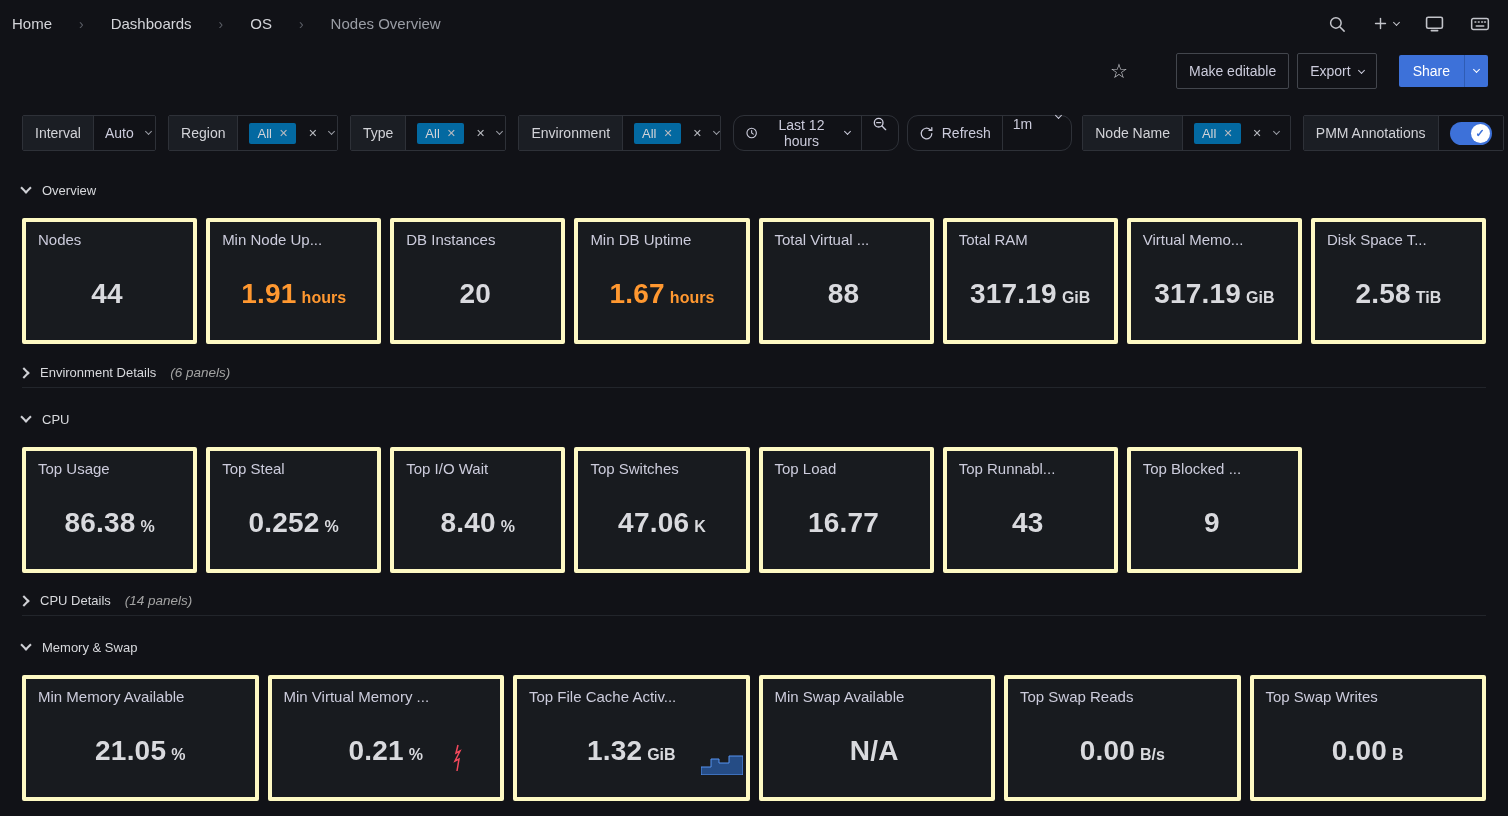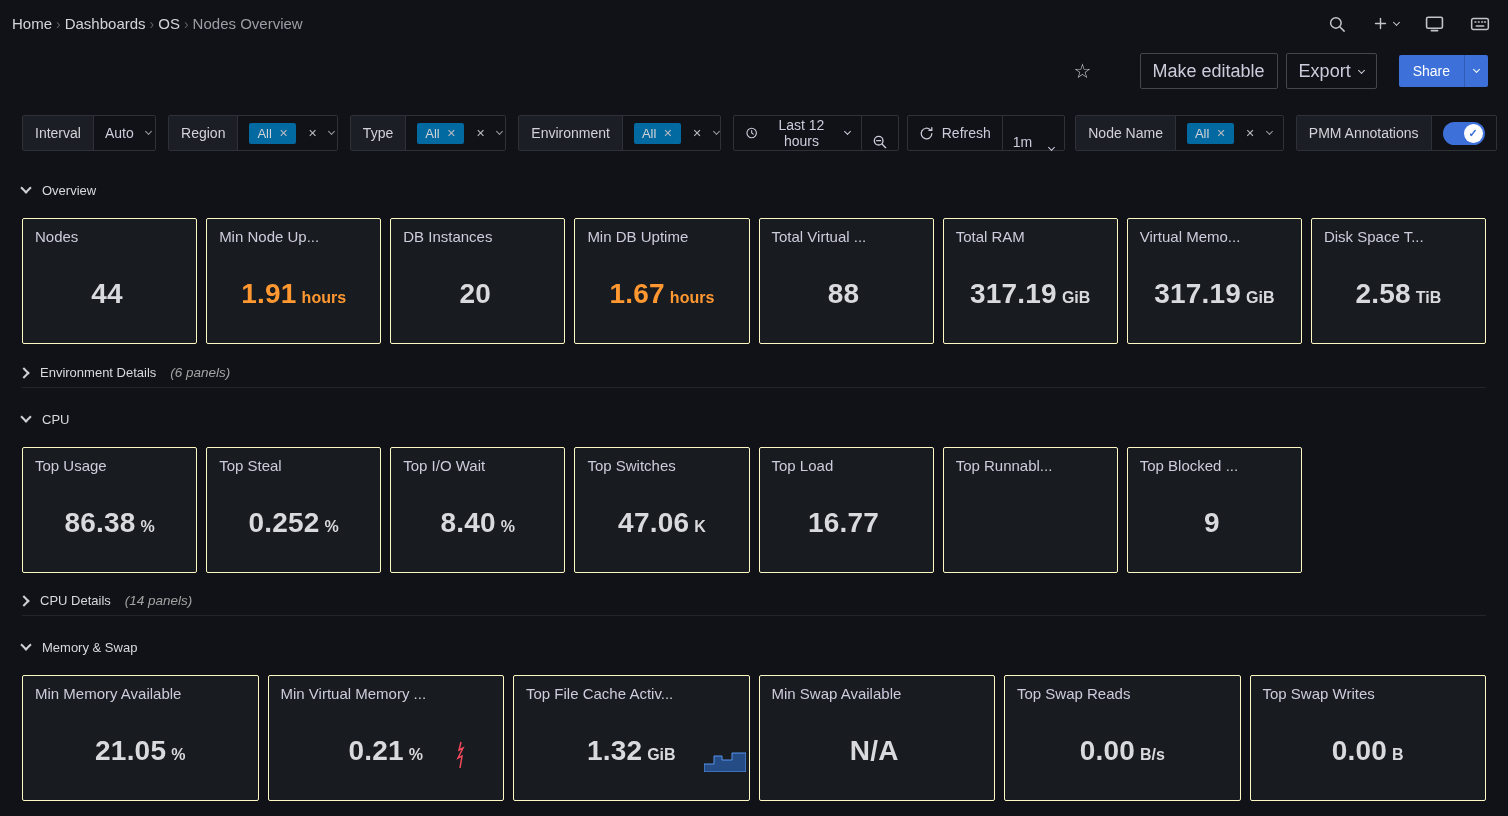--- a/index.html
+++ b/index.html
@@ -9,37 +9,37 @@
     color:#ccccdc;
     font-family:"Liberation Sans", sans-serif;
     font-size:14px;
     overflow:hidden;
     position:relative;
   }
   button { background:none; border:none; color:inherit; font:inherit; cursor:pointer; }
 
   
   .topbar { height:47px; display:flex; align-items:center; padding:0 18px 0 12px; }
-  .breadcrumb { display:flex; align-items:center; gap:4px; font-size:15px; }
+  .breadcrumb { display:flex; align-items:center; gap:27px; font-size:15px; }
   .crumb { color:#d4d5da; font-weight:500; cursor:pointer; }
   .crumb.current { color:#9a9da5; font-weight:400; }
   .bsep { color:#5b5e66; font-size:14px; }
   .topbar-right { margin-left:auto; display:flex; align-items:center; gap:26px; color:#c3c4ca; }
   .icon-btn { display:inline-flex; align-items:center; gap:5px; cursor:pointer; }
   .icon-btn svg { display:block; }
 
   
   .cv { display:inline-block; width:5px; height:5px; border-right:1.5px solid currentColor;
         border-bottom:1.5px solid currentColor; transform:rotate(45deg); margin-top:-3px; flex:none; }
 
   
   .actions { height:48px; display:flex; align-items:center; justify-content:flex-end; gap:8px; padding:0 20px; }
   .star { font-size:20px; line-height:1; color:#c7c8cd; margin-right:40px; }
   .btn { height:32px; padding:17px 12px; border:1px solid #43464d; border-radius:2px;
-         display:inline-flex; align-items:center; gap:8px; font-size:18px; color:#ccccdc; }
+         display:inline-flex; align-items:center; gap:8px; font-size:14px; color:#ccccdc; }
   .btn .cv { margin-top:-2px; }
   .share { display:flex; margin-left:14px; }
   .btn-primary { height:32px; background:#3d71d9; color:#fff; display:inline-flex; align-items:center; font-size:14px; }
   .share-main { padding:0 14px; border-radius:2px 0 0 2px; }
   .share-caret { padding:0 9px; border-radius:0 2px 2px 0; border-left:1px solid #2f5cb4; }
 
   
   .filters { padding:20px 22px 0; display:flex; flex-direction:row; gap:10px; }
   .filter-row { display:flex; align-items:center; gap:12px; }
   .row-right { margin-left:auto; display:flex; align-items:center; gap:8px; }
@@ -48,40 +48,40 @@
                 border-right:1px solid #2e3138; white-space:nowrap; }
   .pill-value { display:flex; align-items:center; gap:12px; padding:0 11px; background:#111217; cursor:pointer; }
   .chip { display:inline-flex; align-items:center; gap:7px; background:#0369a1; border-radius:2px;
           padding:3px 8px; font-size:13px; color:#d2d3d8; cursor:pointer; }
   .chip-x, .clear { font-size:11px; color:#b8bac0; cursor:pointer; line-height:1; }
   .pill-value .cv { color:#9a9da5; }
   .toggle { width:42px; height:23px; border-radius:12px; background:#3d71d9; position:relative; cursor:pointer; flex:none; }
   .knob { position:absolute; top:2px; right:2px; width:19px; height:19px; border-radius:50%; background:#fff;
           display:flex; align-items:center; justify-content:center; color:#3d71d9; font-size:11px; font-weight:700; }
 
-  .tp { display:flex; align-items:stretch; height:36px; border:1px solid #2e3138; border-radius:2px; }
+  .tp { display:flex; align-items:stretch; height:36px; border:1px solid #2e3138; border-radius:11px; }
   .tp-main { display:flex; align-items:center; gap:8px; padding:0 11px; font-weight:500; color:#ccccdc; }
-  .tp-seg { display:flex; align-items:flex-end; gap:17px; padding:0 10px; border-left:1px solid #2e3138; color:#ccccdc; }
+  .tp-seg { display:flex; align-items:flex-start; gap:24px; padding:0 10px; border-left:1px solid #2e3138; color:#ccccdc; }
   .tp svg { display:block; }
 
   
   .content { padding:0 22px; }
   .section-header { display:flex; align-items:center; gap:12px; height:30px; margin-top:16px; cursor:pointer; }
   .section-header.first { margin-top:24px; }
   .section-header.collapsed { margin-top:14px; border-bottom:1px solid #22252b; }
   .section-header.collapsed.mt13 { margin-top:13px; }
   .chev { display:inline-block; width:8px; height:8px; border-right:2px solid #d0d1d6; border-bottom:2px solid #d0d1d6; flex:none; }
   .chev.down { transform:rotate(45deg); margin-top:-5px; }
   .chev.right { transform:rotate(-45deg); margin-left:-2px; }
   .section-title { font-size:13px; font-weight:400; color:#d8d9dd; }
   .panel-count { font-size:13.5px; font-style:italic; color:#a3a3a3; margin-left:2px; }
 
   .grid8 { display:grid; grid-template-columns:repeat(8,1fr); gap:9px; margin-top:13px; }
   .grid6 { display:grid; grid-template-columns:repeat(6,1fr); gap:9px; margin-top:13px; }
-  .panel { background:#181b1f; border:1px solid #fef9c3; border-radius:2px; height:126px;
+  .panel { background:#181b1f; border:4px solid #fef9c3; border-radius:2px; height:126px;
            display:flex; flex-direction:column; position:relative; }
   .panel-title { padding:9px 12px 0; font-size:15px; color:#ccccdc; white-space:nowrap; overflow:hidden; cursor:pointer; }
   .panel-value { flex:1; display:flex; align-items:center; justify-content:center; }
   .vwrap { display:flex; align-items:baseline; gap:5px; font-weight:700; color:#d9dade; }
   .num { font-size:28px; letter-spacing:.2px; }
   .unit { font-size:16px; }
   .orange .vwrap { color:#ff9830; }
   .spark { position:absolute; pointer-events:none; }
   .spark-red { right:34px; top:64px; }
   .spark-blue { right:3px; top:74px; }
@@ -386,20 +386,26 @@
       <div class="panel-title">Top Load</div>
       <div class="panel-value">
           <span class="vwrap">
             <span class="num">16.77</span>
             <span class="unit"></span>
           </span>
         </div>
     </div>
     <div class="panel">
       <div class="panel-title">Top Runnabl...</div>
+      <div class="panel-value">
+          <span class="vwrap">
+            <span class="num">43</span>
+            <span class="unit"></span>
+          </span>
+        </div>
     </div>
     <div class="panel">
       <div class="panel-title">Top Blocked ...</div>
       <div class="panel-value">
           <span class="vwrap">
             <span class="num">9</span>
             <span class="unit"></span>
           </span>
         </div>
     </div>

